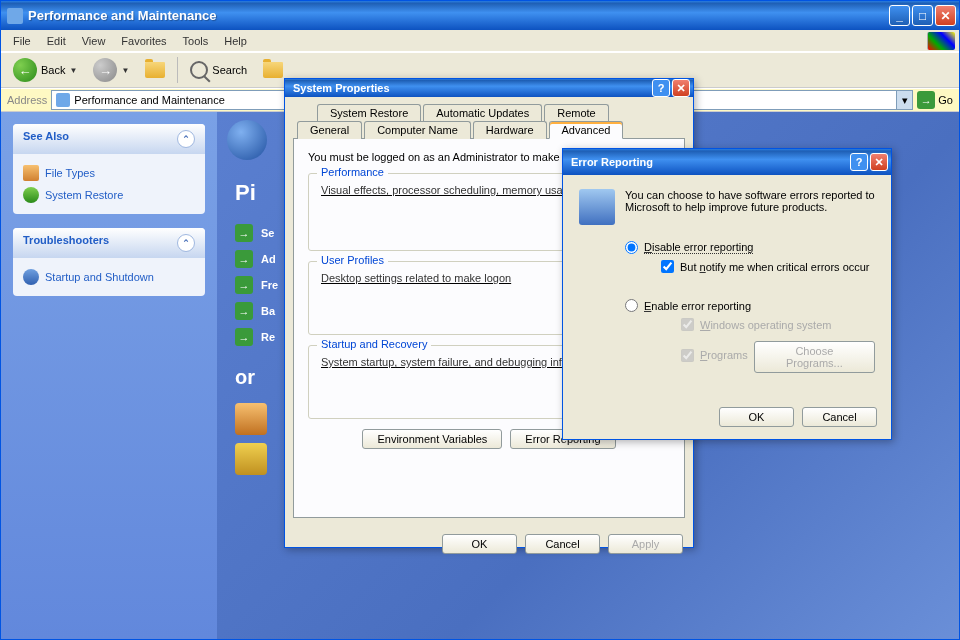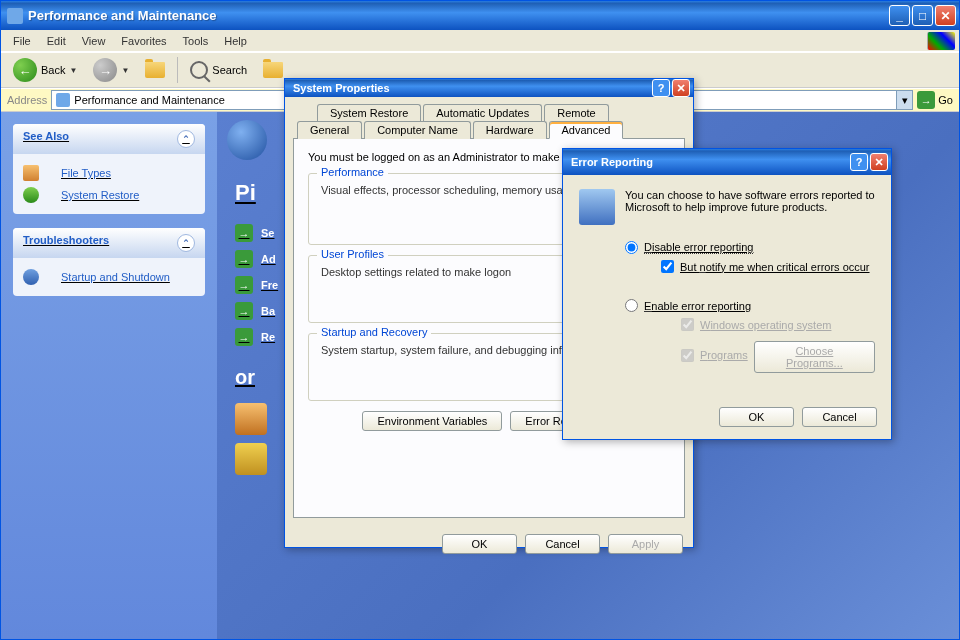--- a/index.html
+++ b/index.html
@@ -31,27 +31,27 @@
 .folder-ico { width: 20px; height: 16px; background: linear-gradient(#f7d67a, #e8b030); border-radius: 1px 1px 2px 2px; position: relative; }
 .folder-ico::before { content: ''; position: absolute; top: -3px; left: 0; width: 8px; height: 3px; background: #e8b030; border-radius: 2px 2px 0 0; }
 
 .addrbar { background: #fef9c3; height: 24px; display: flex; align-items: center; padding: 0 6px; border-top: 1px solid #fff; border-bottom: 1px solid #ccc; gap: 4px; }
 .addr-label { color: #888; }
 .addr-field { flex: 1; background: #fff; border: 1px solid #7f9db9; height: 20px; display: flex; align-items: center; padding: 0 4px; gap: 4px; position: relative; }
 .addr-dd { position: absolute; right: 0; width: 16px; height: 18px; background: #cde; border-left: 1px solid #7f9db9; display: flex; align-items: center; justify-content: center; }
 .go-btn { display: flex; align-items: center; gap: 3px; cursor: pointer; }
 .go-sq { width: 18px; height: 18px; background: #3a9a3a; border-radius: 3px; color: #fff; display: flex; align-items: center; justify-content: center; }
 
-.content { flex: 1; display: flex; background: #eab308; text-decoration: underline; }
+.content { flex: 1; display: flex; background: #eab308; }
 .sidebar { width: 216px; background: linear-gradient(to bottom, #7aa1e6, #6288dc); padding: 12px; }
 .panel { background: #eff3fb; border-radius: 4px; margin-bottom: 14px; overflow: hidden; }
 .panel-hd { background: linear-gradient(to bottom, #fff, #c6d6f0); padding: 6px 10px; display: flex; justify-content: space-between; font-weight: bold; color: #215dc6; font-size: 12px; }
 .collapse { width: 18px; height: 18px; border-radius: 50%; border: 1px solid #a0b8e0; background: #fff; display: flex; align-items: center; justify-content: center; color: #486fb8; font-size: 9px; cursor: pointer; }
 .panel-body { padding: 8px 10px; }
-.plink { display: flex; align-items: center; gap: 22px; padding: 3px 0; color: #215dc6; cursor: pointer; }
+.plink { display: flex; align-items: center; gap: 6px; padding: 3px 0; color: #215dc6; cursor: pointer; }
 .plink-ico { width: 16px; height: 16px; border-radius: 2px; }
 .ico-ft { background: linear-gradient(#f7c070, #d08030); }
 .ico-sr { background: linear-gradient(#7fcf4f, #2a8a1a); border-radius: 50%; }
 .ico-ss { background: linear-gradient(#70a0e0, #3060b0); border-radius: 50%; }
 
 .main-pane { flex: 1; background: linear-gradient(135deg, #5a7fd0 0%, #4a6fc0 60%, #6a8fd8 100%); position: relative; padding: 18px 0 0 18px; color: #fff; }
 .main-pane .bigico { width: 40px; height: 40px; background: radial-gradient(circle at 35% 30%, #7fb0f0, #2050a0); border-radius: 50%; position: absolute; top: 8px; left: 10px; }
 .main-pane h1 { font-size: 22px; font-weight: bold; margin: 50px 0 18px 0; }
 .task { display: flex; align-items: center; gap: 8px; margin: 8px 0; font-size: 12px; font-weight: bold; }
 .task .arrow { width: 18px; height: 18px; background: #3a9a3a; border-radius: 3px; color: #fff; display: flex; align-items: center; justify-content: center; }
@@ -67,35 +67,35 @@
 .dlg-title .help { width: 18px; height: 18px; border-radius: 3px; border: 1px solid #fff; background: #3f90f0; color: #fff; display: flex; align-items: center; justify-content: center; margin-right: 2px; cursor: pointer; }
 .dlg-title .close { width: 18px; height: 18px; border-radius: 3px; border: 1px solid #fff; background: linear-gradient(to bottom, #f08070, #d04020); color: #fff; display: flex; align-items: center; justify-content: center; cursor: pointer; }
 
 .dlg-body { flex: 1; padding: 6px 8px; }
 .tabs-row { display: flex; gap: 2px; padding-left: 4px; }
 .tab { background: #ece9d8; border: 1px solid #919b9c; border-bottom: none; border-radius: 3px 3px 0 0; padding: 2px 12px; cursor: pointer; font-size: 11px; position: relative; top: 1px; }
 .tab.active { background: #fcfcfe; border-bottom: 1px solid #fcfcfe; z-index: 2; }
 .tab-orange { box-shadow: inset 0 2px 0 #ffb040; }
 .tab-page { border: 1px solid #919b9c; background: #fcfcfe; padding: 12px 14px; min-height: 380px; }
 
-.groupbox { border: 1px solid #d0d0bf; border-radius: 3px; padding: 10px 12px 14px; margin: 10px 0 6px; position: relative; }
+.groupbox { border: 1px solid #d0d0bf; border-radius: 3px; padding: 10px 12px 20px; margin: 10px 0 6px; position: relative; text-decoration: underline; }
 .groupbox .legend { position: absolute; top: -8px; left: 8px; background: #fcfcfe; padding: 0 4px; color: #0046d5; }
 .groupbox .desc { color: #333; }
 
 .btn { background: linear-gradient(to bottom, #fff, #ece9d8); border: 1px solid #919b9c; border-radius: 3px; padding: 3px 14px; cursor: pointer; min-width: 75px; text-align: center; }
 .btn.disabled { color: #aaa; cursor: default; }
 .btn-row { display: flex; justify-content: center; gap: 8px; margin-top: 10px; }
 .btn-row.right { justify-content: flex-end; padding-right: 10px; padding-bottom: 8px; }
 
 
 .er-body { padding: 14px 16px 8px; }
 .er-top { display: flex; gap: 10px; margin-bottom: 16px; }
 .er-ico { width: 36px; height: 36px; background: linear-gradient(#a0c8f0, #4070c0); border-radius: 3px; flex-shrink: 0; }
 .er-options { padding-left: 46px; }
-.radio-row, .check-row { display: flex; align-items: center; gap: 6px; margin: 6px 0; text-decoration: underline; }
+.radio-row, .check-row { display: flex; align-items: center; gap: 6px; margin: 6px 0; }
 .check-row.sub { margin-left: 36px; }
 .check-row.disabled { color: #aaa; padding-left: 20px; }
 input[type=radio], input[type=checkbox] { margin: 0; }
 .underline-d { text-decoration: underline; text-decoration-color: #333; }
 .choose-wrap { margin-left: 20px; margin-top: 4px; }
 
 #dlg-sysprop { top: 78px; left: 284px; width: 410px; height: 470px; }
 #dlg-err { top: 148px; left: 562px; width: 330px; }
 .small-ico { width: 14px; height: 14px; background: #6fa8e8; border-radius: 2px; }
 </style>

